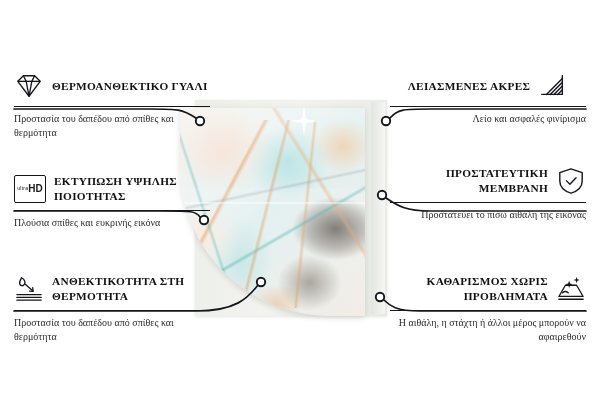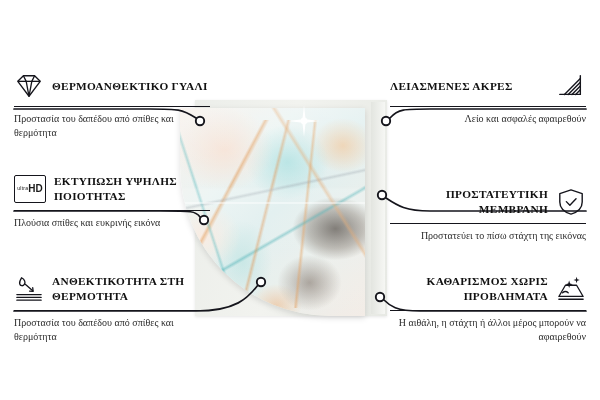--- a/index.html
+++ b/index.html
@@ -71,21 +71,21 @@
     background:rgba(255,255,255,.45);
   }
   .sparkle{
     position:absolute;left:112px;top:4px;width:34px;height:34px;
   }
 
   
   .feat{position:absolute;width:196px;}
   .feat .head{display:flex;align-items:center;gap:8px;}
   .feat.left .head{justify-content:flex-start;}
-  .feat.right .head{justify-content:space-between;}
+  .feat.right .head{justify-content:center;}
   .ttl{
     font-size:11.3px;font-weight:700;letter-spacing:.3px;line-height:1.32;
     color:#111;text-transform:uppercase;
   }
   .feat.right .ttl{text-align:right;}
   .rule{
     height:0;border-top:1.6px solid #15151c;margin-top:6px;
   }
   .sub{
     margin-top:5px;font-size:10px;line-height:1.38;color:#2b2b2b;
@@ -98,21 +98,21 @@
     font-family:"Liberation Sans", sans-serif;line-height:1;
   }
   .ico.hd .u{font-size:5.2px;letter-spacing:.2px;}
   .ico.hd .h{font-size:10px;font-weight:700;margin-top:1px;}
 
   
   .f-l1{left:14px;top:64px;}
   .f-l2{left:14px;top:166px;}
   .f-l3{left:14px;top:266px;font-family:Liberation Serif, serif;}
   .f-r1{left:390px;top:64px;}
-  .f-r2{left:390px;top:179px;}
+  .f-r2{left:390px;top:158px;}
   .f-r3{left:390px;top:266px;}
 
   svg.connectors{position:absolute;left:0;top:0;width:600px;height:400px;pointer-events:none;}
 </style>
 </head>
 <body>
 
 <div class="stage">
 
   <div class="product-wrap">
@@ -212,35 +212,35 @@
           <path d="M4 24 L26 24"></path>
           <path d="M26 24 L26 4"></path>
           <path d="M9 24 L26 7"></path>
             <path d="M13 24 L26 11"></path>
             <path d="M17 24 L26 15"></path>
             <path d="M21 24 L26 19"></path>
         </g>
       </svg>
     </div>
     <div class="rule"></div>
-    <div class="sub">Λείο και ασφαλές αφαιρεθούν</div>
+    <div class="sub">Λείο και ασφαλές φινίρισμα</div>
   </div>
 
   <div class="feat right f-r2">
     <div class="head">
       <div class="ttl">ΠΡΟΣΤΑΤΕΥΤΙΚΗ ΜΕΜΒΡΑΝΗ</div>
       <svg class="ico" viewBox="0 0 32 30">
         <g fill="none" stroke="#15151c" stroke-width="1.5" stroke-linecap="round" stroke-linejoin="round">
           <path d="M16 2 L28 6 V15 C28 21.5 22.6 26 16 28 C9.4 26 4 21.5 4 15 V6 Z"></path>
           <path d="M11 14.6 L14.8 18.4 L21.4 11.6"></path>
         </g>
       </svg>
     </div>
     <div class="rule"></div>
-    <div class="sub">Προστατεύει το πίσω στάχτη της εικόνας</div>
+    <div class="sub">Προστατεύει το πίσω αιθάλη της εικόνας</div>
   </div>
 
   <div class="feat right f-r3">
     <div class="head">
       <div class="ttl">ΚΑΘΑΡΙΣΜΟΣ ΧΩΡΙΣ ΠΡΟΒΛΗΜΑΤΑ</div>
       <svg class="ico" viewBox="0 0 32 30">
         <g fill="none" stroke="#15151c" stroke-width="1.4" stroke-linecap="round" stroke-linejoin="round">
           <path d="M3 23 L10 11 L22 11 L29 23 Z"></path>
           <path d="M3 26 L29 26"></path>
           <path d="M7 19 C9 17.2 11 17.2 13 19"></path>

